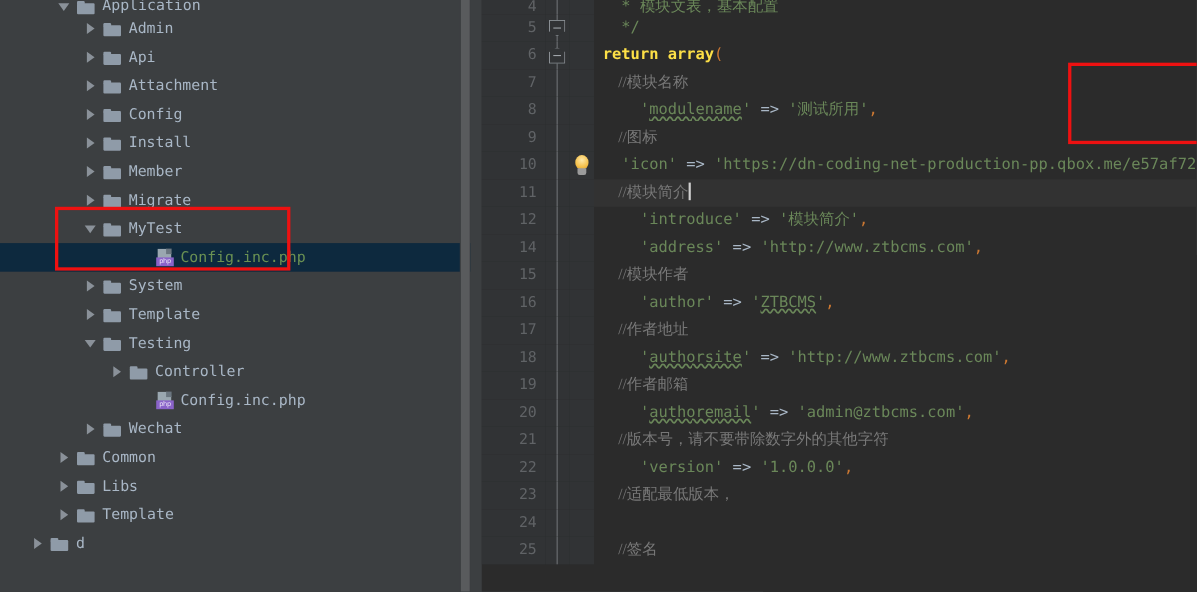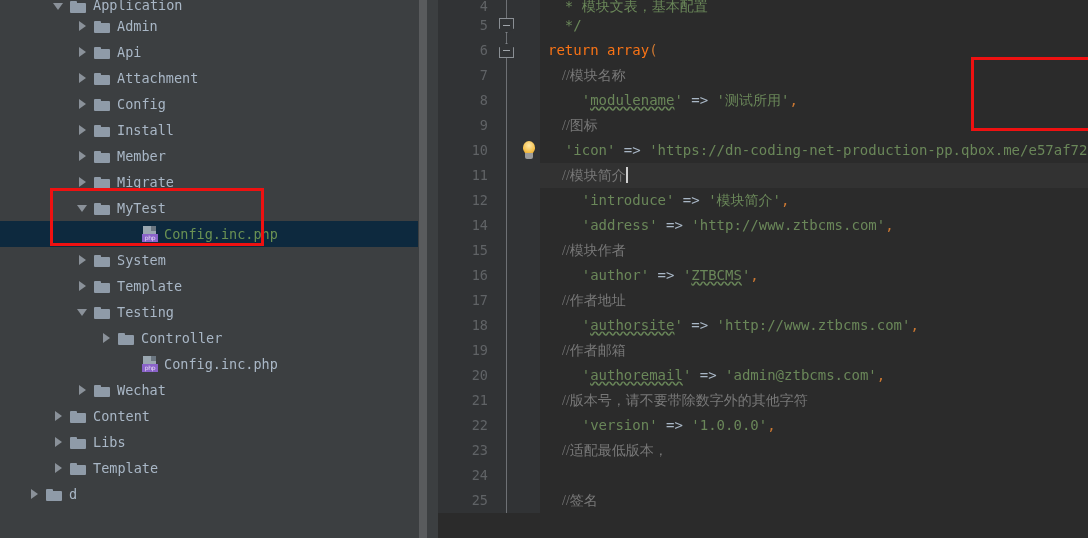--- a/index.html
+++ b/index.html
@@ -229,21 +229,21 @@
   .code-text {
     flex: 1 1 auto;
     height: 25px;
     line-height: 25px;
     padding-left: 8px;
     overflow: hidden;
     color: #a9b7c6;
   }
 
   .tk-comment { color: #787878; font-family: Liberation Serif, serif; }
-  .tk-keyword { color: #f97316; font-weight: normal; }
+  .tk-keyword { color: #fde047; font-weight: bold; }
   .tk-string  { color: #6a8759; }
   .tk-op      { color: #a9b7c6; }
   .tk-punct   { color: #cc7832; }
   .squiggle {
     text-decoration: underline wavy #6a8759;
     text-decoration-skip-ink: none;
   }
   .caret {
     display: inline-block;
     width: 2px; height: 16px;
@@ -370,21 +370,21 @@
         <div class="tree-row">
           <span class="tree-indent" style="width: 76px;"></span>
           <span class="arrow closed"></span>
           <span class="folder-icon"></span>
           <span class="tree-label ">Wechat</span>
         </div>
         <div class="tree-row">
           <span class="tree-indent" style="width: 52px;"></span>
           <span class="arrow closed"></span>
           <span class="folder-icon"></span>
-          <span class="tree-label ">Content</span>
+          <span class="tree-label ">Common</span>
         </div>
         <div class="tree-row">
           <span class="tree-indent" style="width: 52px;"></span>
           <span class="arrow closed"></span>
           <span class="folder-icon"></span>
           <span class="tree-label ">Libs</span>
         </div>
         <div class="tree-row">
           <span class="tree-indent" style="width: 52px;"></span>
           <span class="arrow closed"></span>

